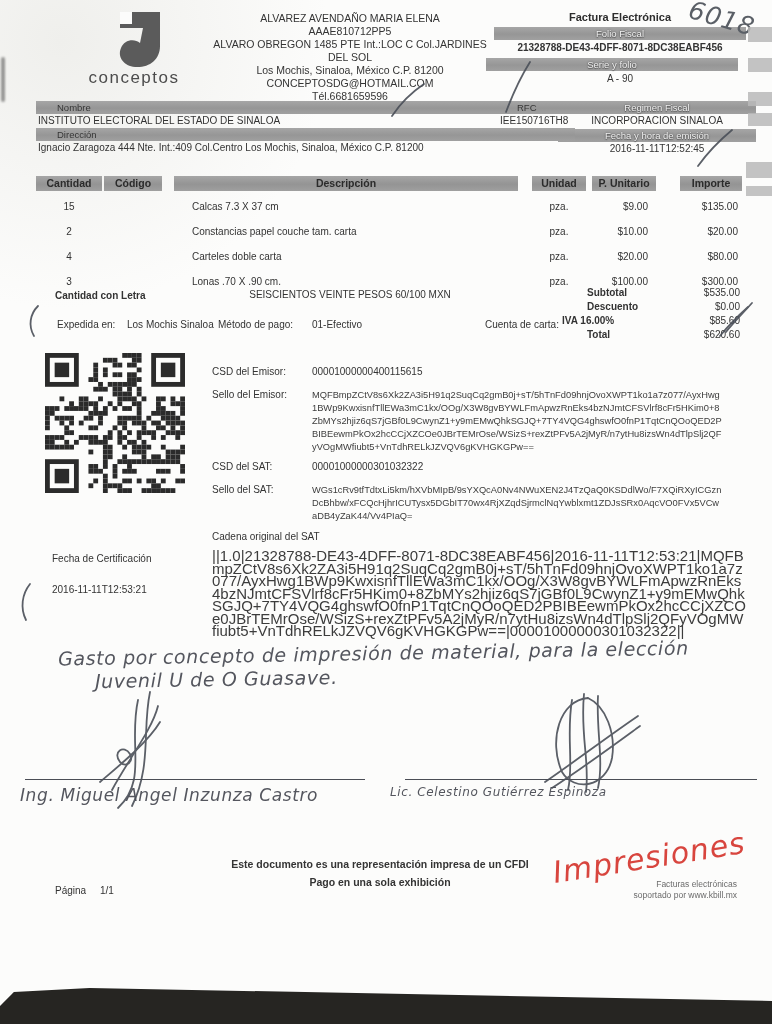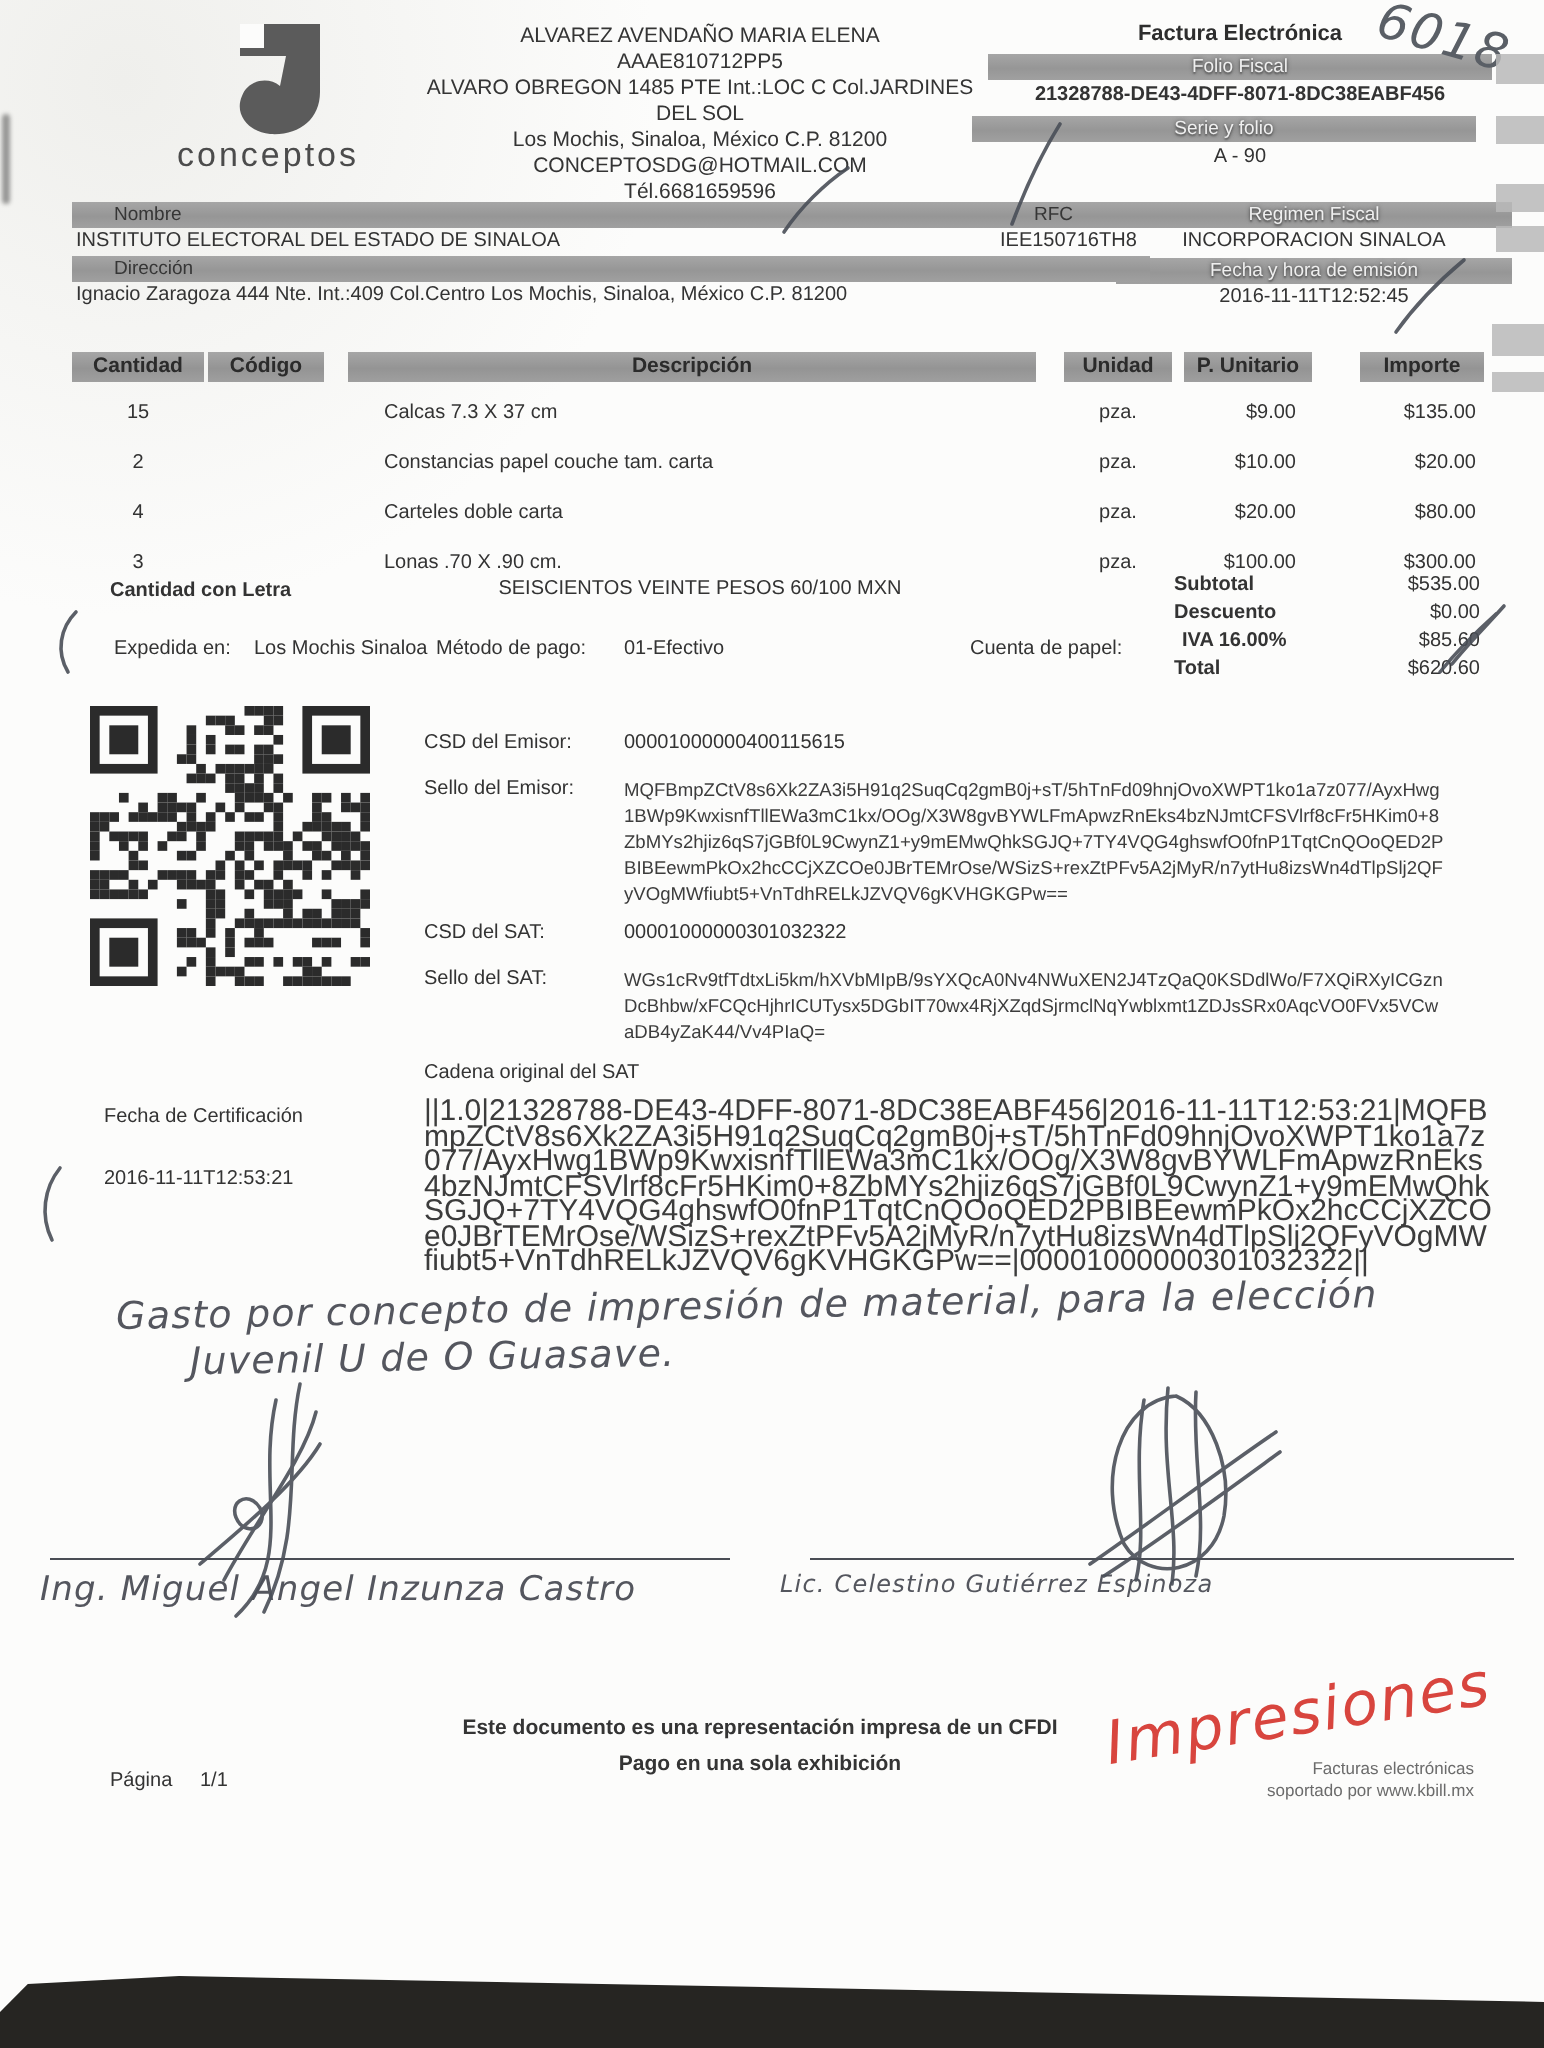--- a/index.html
+++ b/index.html
@@ -105,30 +105,30 @@
     <div class="abs t10 rt" style="left:660px;top:276px;width:78px;">$300.00</div>
   </div>
 
   <div class="abs t10 b" style="left:55px;top:290px;">Cantidad con Letra</div>
   <div class="abs t10 ctr" style="left:200px;top:289px;width:300px;">SEISCIENTOS VEINTE PESOS  60/100 MXN</div>
 
   <div class="abs t10 b" style="left:587px;top:287px;">Subtotal</div>
   <div class="abs t10 rt" style="left:660px;top:287px;width:80px;">$535.00</div>
   <div class="abs t10 b" style="left:587px;top:301px;">Descuento</div>
   <div class="abs t10 rt" style="left:660px;top:301px;width:80px;">$0.00</div>
-  <div class="abs t10 b" style="left:591px;top:315px;">IVA 16.00%</div>
+  <div class="abs t10 b" style="left:562px;top:315px;">IVA 16.00%</div>
   <div class="abs t10 rt" style="left:660px;top:315px;width:80px;">$85.60</div>
   <div class="abs t10 b" style="left:587px;top:329px;">Total</div>
   <div class="abs t10 rt" style="left:660px;top:329px;width:80px;">$620.60</div>
 
   <div class="abs t10" style="left:57px;top:319px;">Expedida en:</div>
   <div class="abs t10" style="left:127px;top:319px;">Los Mochis Sinaloa</div>
   <div class="abs t10" style="left:218px;top:319px;">Método de pago:</div>
   <div class="abs t10" style="left:312px;top:319px;">01-Efectivo</div>
-  <div class="abs t10" style="left:485px;top:319px;">Cuenta de papel:</div>
+  <div class="abs t10" style="left:485px;top:319px;">Cuenta de carta:</div>
 
   <svg id="qr-code" class="abs" style="left:45px;top:353px;" width="140" height="140" viewBox="0 0 140 140" fill="#2b2b2b">
       <rect x="77.24" y="0.00" width="4.83" height="4.83"></rect>
       <rect x="82.07" y="0.00" width="4.83" height="4.83"></rect>
       <rect x="86.90" y="0.00" width="4.83" height="4.83"></rect>
       <rect x="91.72" y="0.00" width="4.83" height="4.83"></rect>
       <rect x="57.93" y="4.83" width="4.83" height="4.83"></rect>
       <rect x="62.76" y="4.83" width="4.83" height="4.83"></rect>
       <rect x="67.59" y="4.83" width="4.83" height="4.83"></rect>
       <rect x="86.90" y="4.83" width="4.83" height="4.83"></rect>

